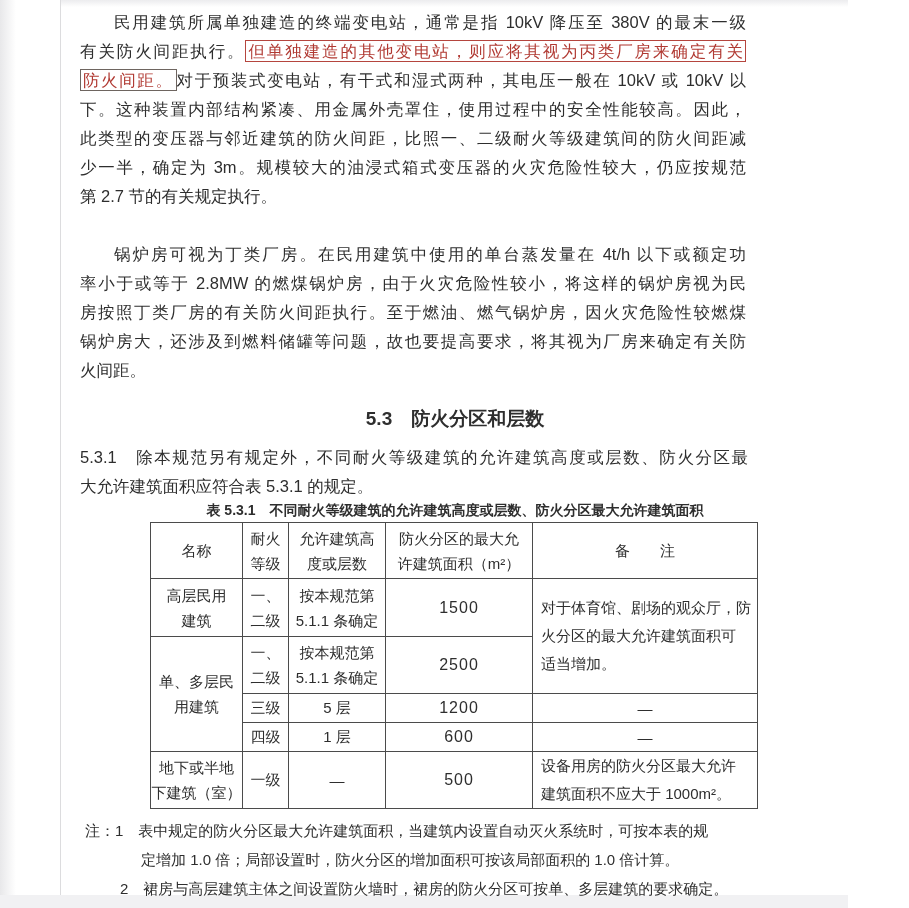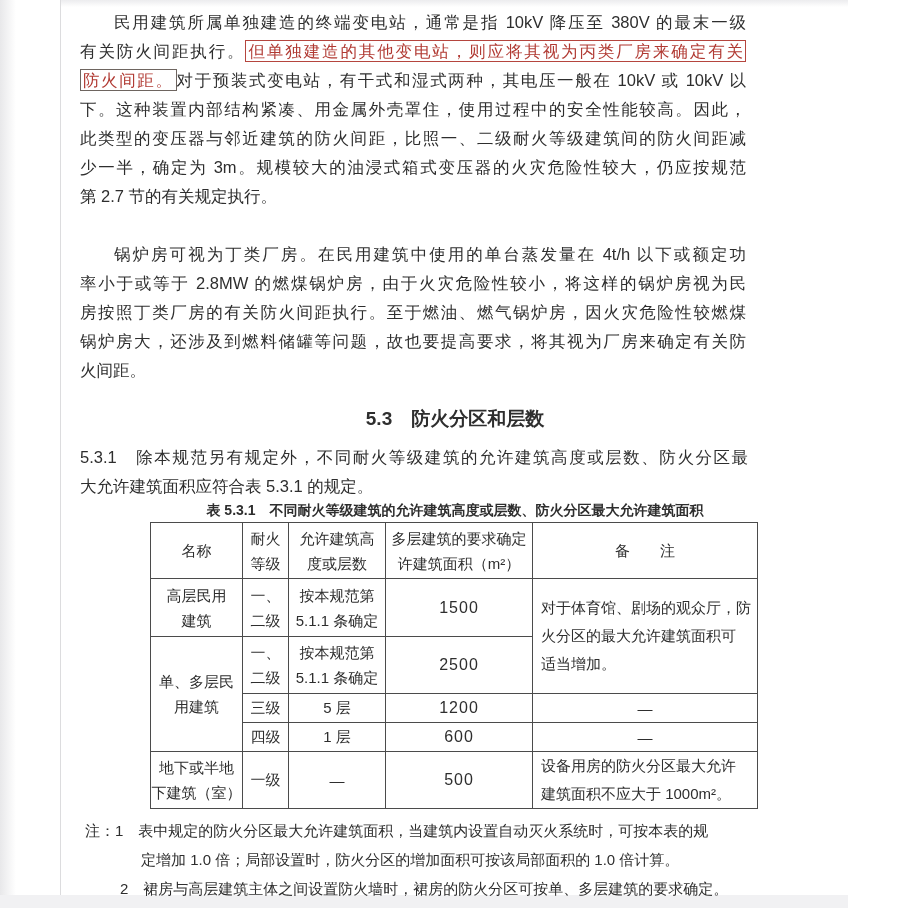--- a/index.html
+++ b/index.html
@@ -128,21 +128,21 @@
             </th>
         <th>
           <div class="cl">耐火</div>
           <div class="cl">等级</div>
         </th>
         <th>
           <div class="cl">允许建筑高</div>
           <div class="cl">度或层数</div>
         </th>
         <th>
-          <div class="cl">多层建筑的要求确定</div>
+          <div class="cl">防火分区的最大允</div>
           <div class="cl">许建筑面积（m²）</div>
         </th>
         <th>
               <div class="cl">备　　注</div>
             </th>
       </tr>
       <tr style="height:58px;">
         <td>
           <div class="cl">高层民用</div>
           <div class="cl">建筑</div>

